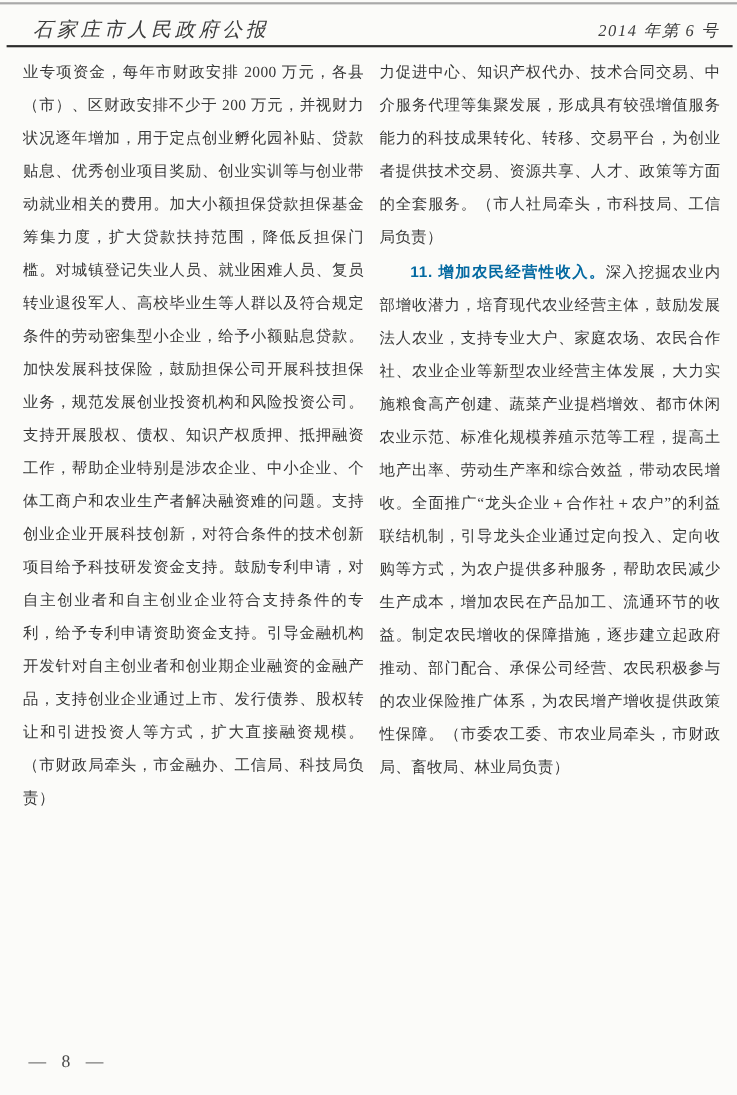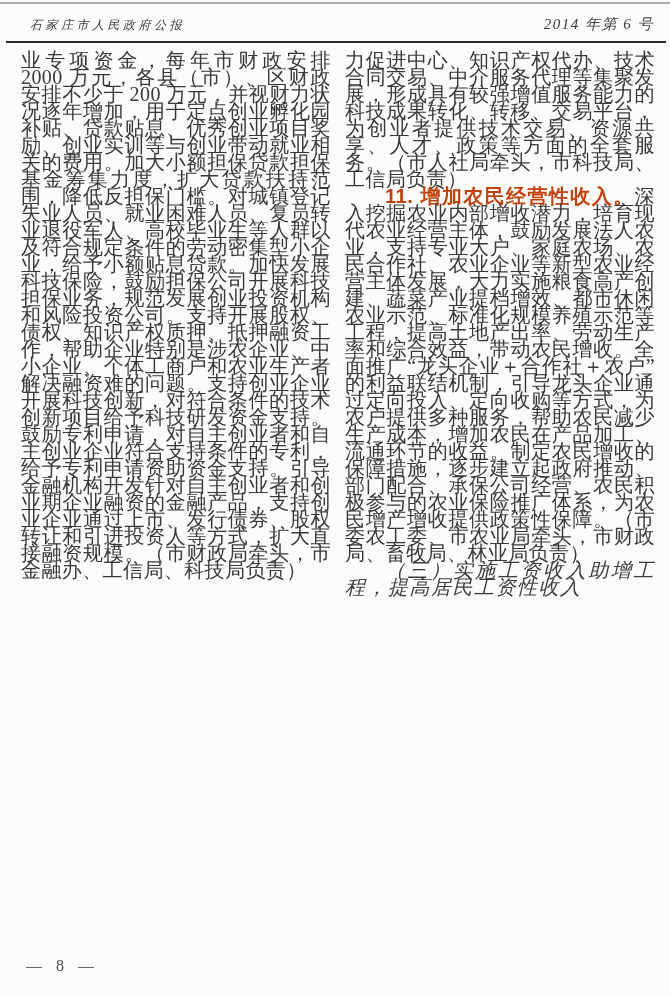--- a/index.html
+++ b/index.html
@@ -13,48 +13,48 @@
   .scan-top-line {
     position: absolute; top: 2px; left: 0; width: 670px; height: 2px;
     background: #8d8d8d; opacity: .75;
   }
   .page-header {
     position: absolute; top: 15px; left: 30px; right: 16px;
     display: flex; justify-content: space-between; align-items: baseline;
     font-style: italic; color: #3c3c3c;
   }
   .gazette-title {
-    font-size: 12px; letter-spacing: 3.5px; font-weight: 500;
+    font-size: 18px; letter-spacing: 3.5px; font-weight: 500;
   }
   .issue-number {
     font-size: 15px; letter-spacing: 1.5px;
   }
   .header-rule {
     position: absolute; top: 41px; left: 6px; right: 4px; height: 2px;
     background: #2c2c2c;
   }
   .content {
     position: absolute; top: 52px; left: 21px;
     display: flex; gap: 14px;
   }
   .col {
     width: 310px;
-    font-size: 20px;
-    line-height: 17px;
+    font-size: 14px;
+    line-height: 30px;
     text-align: justify;
     text-justify: inter-ideograph;
     color: #383838;
     letter-spacing: 0.4px;
   }
   .col p { margin: 0; padding: 0; }
   .para-indent { text-indent: 2em; }
   .lead {
     font-weight: 700;
     font-family: "Liberation Sans", "DejaVu Sans", sans-serif;
-    color: #c2410c;
+    color: #0369a1;
     letter-spacing: 0.6px;
   }
   .subsection {
     font-style: italic;
     letter-spacing: 1.5px;
     color: #3d3d3d;
   }
   .page-footer {
     position: absolute; top: 957px; left: 26px;
     font-size: 16px; letter-spacing: 5px; color: #4a4a4a;
@@ -74,18 +74,17 @@
 
 <div class="content">
 
   <div class="col">
     <p><span>业专项资金，每年市财政安排 2000 万元，各县（市）、区财政安排不少于 200 万元，并视财力状况逐年增加，用于定点创业孵化园补贴、贷款贴息、优秀创业项目奖励、创业实训等与创业带动就业相关的费用。加大小额担保贷款担保基金筹集力度，扩大贷款扶持范围，降低反担保门槛。对城镇登记失业人员、就业困难人员、复员转业退役军人、高校毕业生等人群以及符合规定条件的劳动密集型小企业，给予小额贴息贷款。加快发展科技保险，鼓励担保公司开展科技担保业务，规范发展创业投资机构和风险投资公司。支持开展股权、债权、知识产权质押、抵押融资工作，帮助企业特别是涉农企业、中小企业、个体工商户和农业生产者解决融资难的问题。支持创业企业开展科技创新，对符合条件的技术创新项目给予科技研发资金支持。鼓励专利申请，对自主创业者和自主创业企业符合支持条件的专利，给予专利申请资助资金支持。引导金融机构开发针对自主创业者和创业期企业融资的金融产品，支持创业企业通过上市、发行债券、股权转让和引进投资人等方式，扩大直接融资规模。（市财政局牵头，市金融办、工信局、科技局负责）</span></p>
   </div>
 
   <div class="col">
     <p><span>力促进中心、知识产权代办、技术合同交易、中介服务代理等集聚发展，形成具有较强增值服务能力的科技成果转化、转移、交易平台，为创业者提供技术交易、资源共享、人才、政策等方面的全套服务。（市人社局牵头，市科技局、工信局负责）</span></p>
     <p class="para-indent"><span class="lead">11. 增加农民经营性收入。</span><span>深入挖掘农业内部增收潜力，培育现代农业经营主体，鼓励发展法人农业，支持专业大户、家庭农场、农民合作社、农业企业等新型农业经营主体发展，大力实施粮食高产创建、蔬菜产业提档增效、都市休闲农业示范、标准化规模养殖示范等工程，提高土地产出率、劳动生产率和综合效益，带动农民增收。全面推广“龙头企业＋合作社＋农户”的利益联结机制，引导龙头企业通过定向投入、定向收购等方式，为农户提供多种服务，帮助农民减少生产成本，增加农民在产品加工、流通环节的收益。制定农民增收的保障措施，逐步建立起政府推动、部门配合、承保公司经营、农民积极参与的农业保险推广体系，为农民增产增收提供政策性保障。（市委农工委、市农业局牵头，市财政局、畜牧局、林业局负责）</span></p>
-    <p class="para-indent subsection"><span>（三）实施工资收入助增工程，提高居民工资性收入</span></p>
   </div>
 
 </div>
 
 <div class="page-footer">— 8 —</div>
 
 </body></html>

